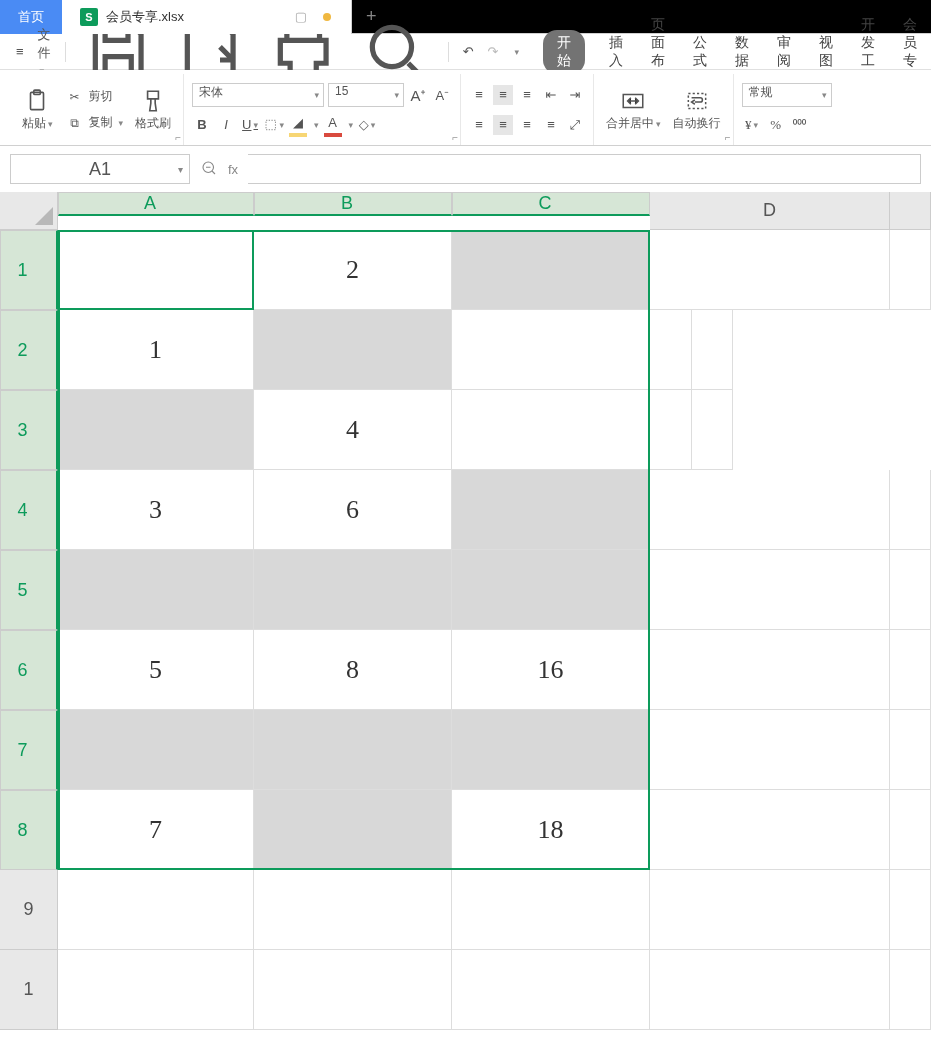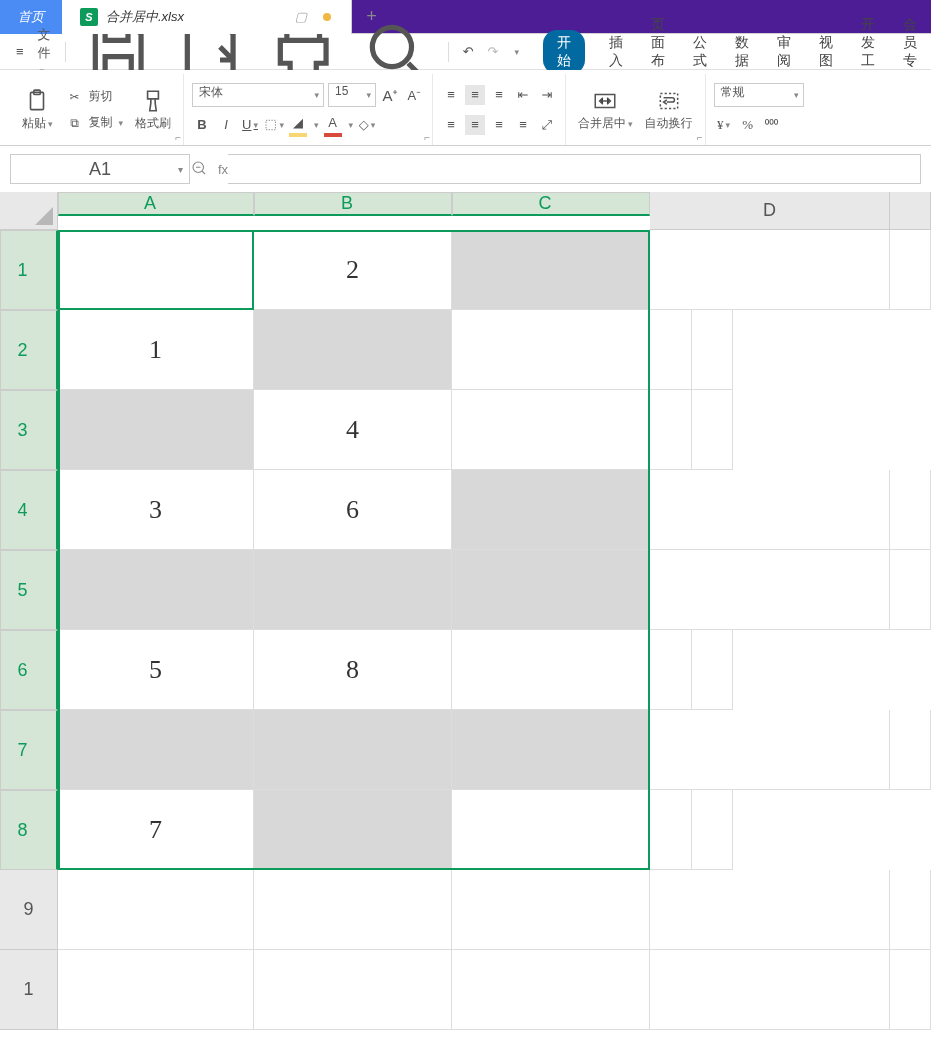--- a/index.html
+++ b/index.html
@@ -1,56 +1,56 @@
 <!DOCTYPE html>
 <html><head>
 <meta charset="utf-8">
 <style>
 * { box-sizing: border-box; margin: 0; padding: 0; }
 body { font-family: "Microsoft YaHei", sans-serif; font-size: 13px; color: #333; background: #fff; width: 931px; height: 1060px; overflow: hidden; }
 
 
-.tab-bar { display: flex; align-items: center; height: 34px; background: #4c1d95; border-bottom: 1px solid #d0d0d0; font-style: italic; }
+.tab-bar { display: flex; align-items: center; height: 34px; background: #000000; border-bottom: 1px solid #d0d0d0; }
 .tab { display: flex; align-items: center; padding: 0 18px; height: 34px; cursor: pointer; }
 .tab.home { background: #4a8bf4; color: #fff; }
 .tab.doc { background: #fff; min-width: 290px; border-right: 1px solid #d0d0d0; position: relative; justify-content: flex-start; gap: 8px; }
 .tab-icon-s { width: 18px; height: 18px; background: #0d9b5b; color: #fff; border-radius: 2px; display: flex; align-items: center; justify-content: center; font-size: 11px; font-weight: bold; }
 .status-dot { width: 8px; height: 8px; background: #f0b840; border-radius: 50%; position: absolute; right: 20px; }
 .presenter-icon { position: absolute; right: 44px; color: #aaa; }
 .newtab { padding: 0 14px; font-size: 18px; color: #888; cursor: pointer; }
 
 
 .menu-bar { display: flex; align-items: center; height: 36px; border-bottom: 1px solid #e0e0e0; padding: 0 10px; gap: 4px; }
 .menu-left { display: flex; align-items: center; gap: 2px; }
 .menu-btn { padding: 4px 6px; cursor: pointer; color: #555; }
 .divider-v { width: 1px; height: 20px; background: #ddd; margin: 0 6px; }
 .dd-caret { font-size: 9px; color: #888; margin-left: 2px; }
 .ribbon-tabs { display: flex; align-items: center; gap: 20px; margin-left: 14px; }
 .rtab { padding: 4px 4px; cursor: pointer; color: #444; font-size: 14px; }
-.rtab.active { background: #0369a1; color: #fff; border-radius: 14px; padding: 4px 14px; }
+.rtab.active { background: #737373; color: #fff; border-radius: 14px; padding: 4px 14px; }
 
 
 .ribbon { display: flex; height: 76px; border-bottom: 1px solid #d0d0d0; background: #fff; padding: 4px 10px 0 10px; position: relative; }
 .rgroup { display: flex; flex-direction: column; justify-content: center; padding: 0 8px; border-right: 1px solid #e8e8e8; position: relative; }
 .rgroup:last-child { border-right: none; }
 .rrow { display: flex; align-items: center; gap: 4px; height: 30px; }
 .bigbtn { display: flex; flex-direction: column; align-items: center; justify-content: center; padding: 2px 4px; cursor: pointer; }
 .bigbtn .lbl { font-size: 12px; color: #555; display: flex; align-items: center; }
 .smbtn { display: flex; align-items: center; gap: 4px; padding: 2px 4px; cursor: pointer; color: #555; font-size: 12px; }
 .sel { height: 24px; border: 1px solid #ccc; background: #fff; padding: 0 18px 0 6px; font-size: 12px; color: #555; position: relative; min-width: 42px; }
 .sel .caret { position: absolute; right: 4px; top: 50%; transform: translateY(-50%); font-size: 9px; color: #888; }
 .fontname { width: 132px; }
-.fontsize { width: 48px; }
+.fontsize { width: 76px; }
 .ico { width: 20px; height: 20px; display: inline-flex; align-items: center; justify-content: center; color: #555; }
 .launcher { position: absolute; right: 2px; bottom: 2px; font-size: 10px; color: #999; cursor: pointer; }
 .fillcolor-swatch { width: 18px; height: 4px; background: #f7d674; display: block; }
 .fontcolor-swatch { width: 18px; height: 4px; background: #d94a3e; display: block; }
 
 
-.fbar { display: flex; align-items: center; height: 46px; padding: 8px 10px; }
+.fbar { display: flex; align-items: center; height: 46px; padding: 8px 10px; gap: 10px; }
 .namebox { width: 180px; height: 30px; border: 1px solid #ccc; display: flex; align-items: center; justify-content: center; font-size: 18px; color: #555; position: relative; }
 .namebox .caret { position: absolute; right: 6px; font-size: 10px; color: #888; }
 .fx-icons { display: flex; align-items: center; gap: 10px; color: #888; }
 .fx-input { flex: 1; height: 30px; border: 1px solid #ccc; border-left: none; padding: 0 8px; }
 
 
 .grid-wrap { position: relative; }
 .corner { position: absolute; left: 0; top: 0; width: 58px; height: 38px; background: #e8e8e8; border-right: 1px solid #ccc; border-bottom: 1px solid #ccc; display: flex; align-items: flex-end; justify-content: flex-end; }
 .corner::after { content: ""; width: 0; height: 0; border-left: 18px solid transparent; border-bottom: 18px solid #b8b8b8; margin: 4px; }
 .colheads { display: flex; margin-left: 58px; height: 38px; }
@@ -71,21 +71,21 @@
 </style>
 </head>
 <body>
 
 <div class="tab-bar">
   <div class="tab home">
       <span>首页</span>
     </div>
   <div class="tab doc">
     <span class="tab-icon-s">S</span>
-    <span>合并居中.xlsx</span>
+    <span>会员专享.xlsx</span>
     <span class="presenter-icon">▢</span>
     <span class="status-dot"></span>
   </div>
   <div class="newtab">+</div>
 </div>
 
 <div class="menu-bar">
   <div class="menu-left">
     <span class="menu-btn">≡</span>
     <span class="menu-btn"><span>文件</span><span class="dd-caret">▾</span></span>
@@ -317,33 +317,35 @@
       <div class="row">
         <div class="cell col-A shaded"></div>
         <div class="cell col-B shaded"></div>
         <div class="cell col-C shaded"></div>
         <div class="cell col-D"></div>
         <div class="cell col-E"></div>
       </div>
       <div class="row">
         <div class="cell col-A">5</div>
         <div class="cell col-B">8</div>
+        <div class="cell col-C">16</div>
         <div class="cell col-D"></div>
         <div class="cell col-E"></div>
       </div>
       <div class="row">
         <div class="cell col-A shaded"></div>
         <div class="cell col-B shaded"></div>
         <div class="cell col-C shaded"></div>
         <div class="cell col-D"></div>
         <div class="cell col-E"></div>
       </div>
       <div class="row">
         <div class="cell col-A">7</div>
         <div class="cell col-B shaded"></div>
+        <div class="cell col-C">18</div>
         <div class="cell col-D"></div>
         <div class="cell col-E"></div>
       </div>
       <div class="row">
         <div class="cell col-A"></div>
         <div class="cell col-B"></div>
         <div class="cell col-C"></div>
         <div class="cell col-D"></div>
         <div class="cell col-E"></div>
       </div>

